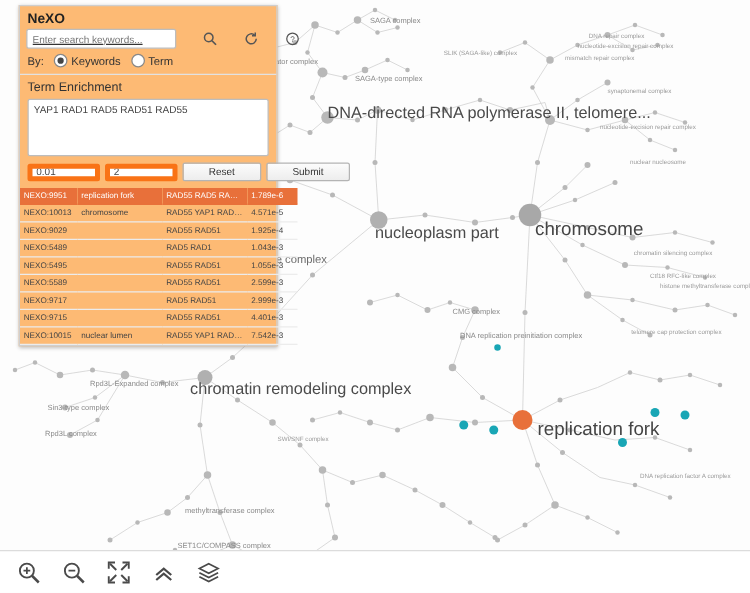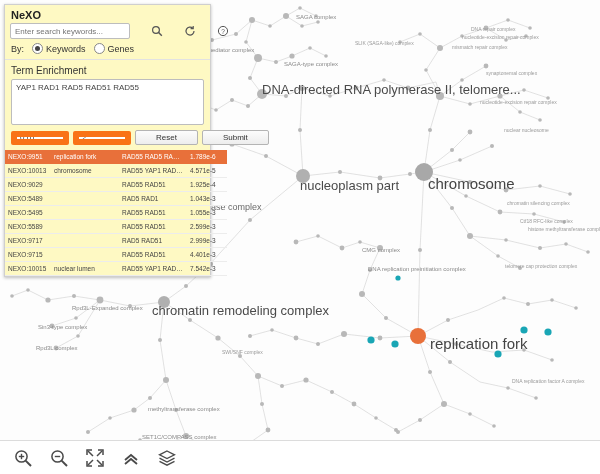--- a/index.html
+++ b/index.html
@@ -36,38 +36,39 @@
   }
   .label-xl { font-size: 15px; color: #444; }
   .label-lg { font-size: 13px; color: #4a4a4a; }
   .label-md { font-size: 9px; color: #6b6b6b; }
   .label-sm { font-size: 6px; color: #8a8a8a; }
   .label-xs { font-size: 5px; color: #9a9a9a; }
 
   
   #panel {
     position: absolute;
-    left: 4px; top: 4px;
+    left: 15px; top: 4px;
     width: 205px;
-    background: #fef9c3;
+    background: #fdba74;
     border: 1px solid #cfcfcf;
     box-shadow: 0 1px 3px rgba(0,0,0,0.25);
     font-size: 9px;
   }
   #panel-title {
     padding: 4px 6px 2px 6px;
     font-size: 11px;
     font-weight: bold;
     color: #222;
   }
   .search-row {
     display: flex;
     align-items: center;
     padding: 0 5px 4px 5px;
     gap: 21px;
+    text-decoration: underline;
   }
   .search-input {
     flex: 1;
     height: 16px;
     border: 1px solid #bdbdbd;
     border-radius: 2px;
     font-size: 8px;
     padding: 0 4px;
     color: #555;
     background: #fff;
@@ -126,21 +127,21 @@
     overflow: hidden;
   }
   .params-row {
     display: flex;
     align-items: center;
     gap: 4px;
     padding: 5px 6px 5px 6px;
   }
   .param-input {
     height: 14px;
-    border: 6px solid #f97316;
+    border: 4px solid #f97316;
     border-radius: 2px;
     font-size: 8px;
     padding: 0 3px;
     color: #444;
     background: #fff;
     box-sizing: border-box;
   }
   .param-a { width: 58px; }
   .param-b { width: 58px; }
   .btn {
@@ -545,21 +546,21 @@
     </div>
 
     <div class="radio-row">
       <span>By:</span>
       <span class="radio-opt">
         <span class="radio checked"></span>
         <span>Keywords</span>
       </span>
       <span class="radio-opt">
         <span class="radio"></span>
-        <span>Genes</span>
+        <span>Term</span>
       </span>
     </div>
 
     <div class="sec-divider"></div>
 
     <div class="sec-title">Term Enrichment</div>
     <div class="term-box">YAP1 RAD1 RAD5 RAD51 RAD55</div>
 
     <div class="params-row">
       <input class="param-input param-a" type="text" value="0.01" style="">

